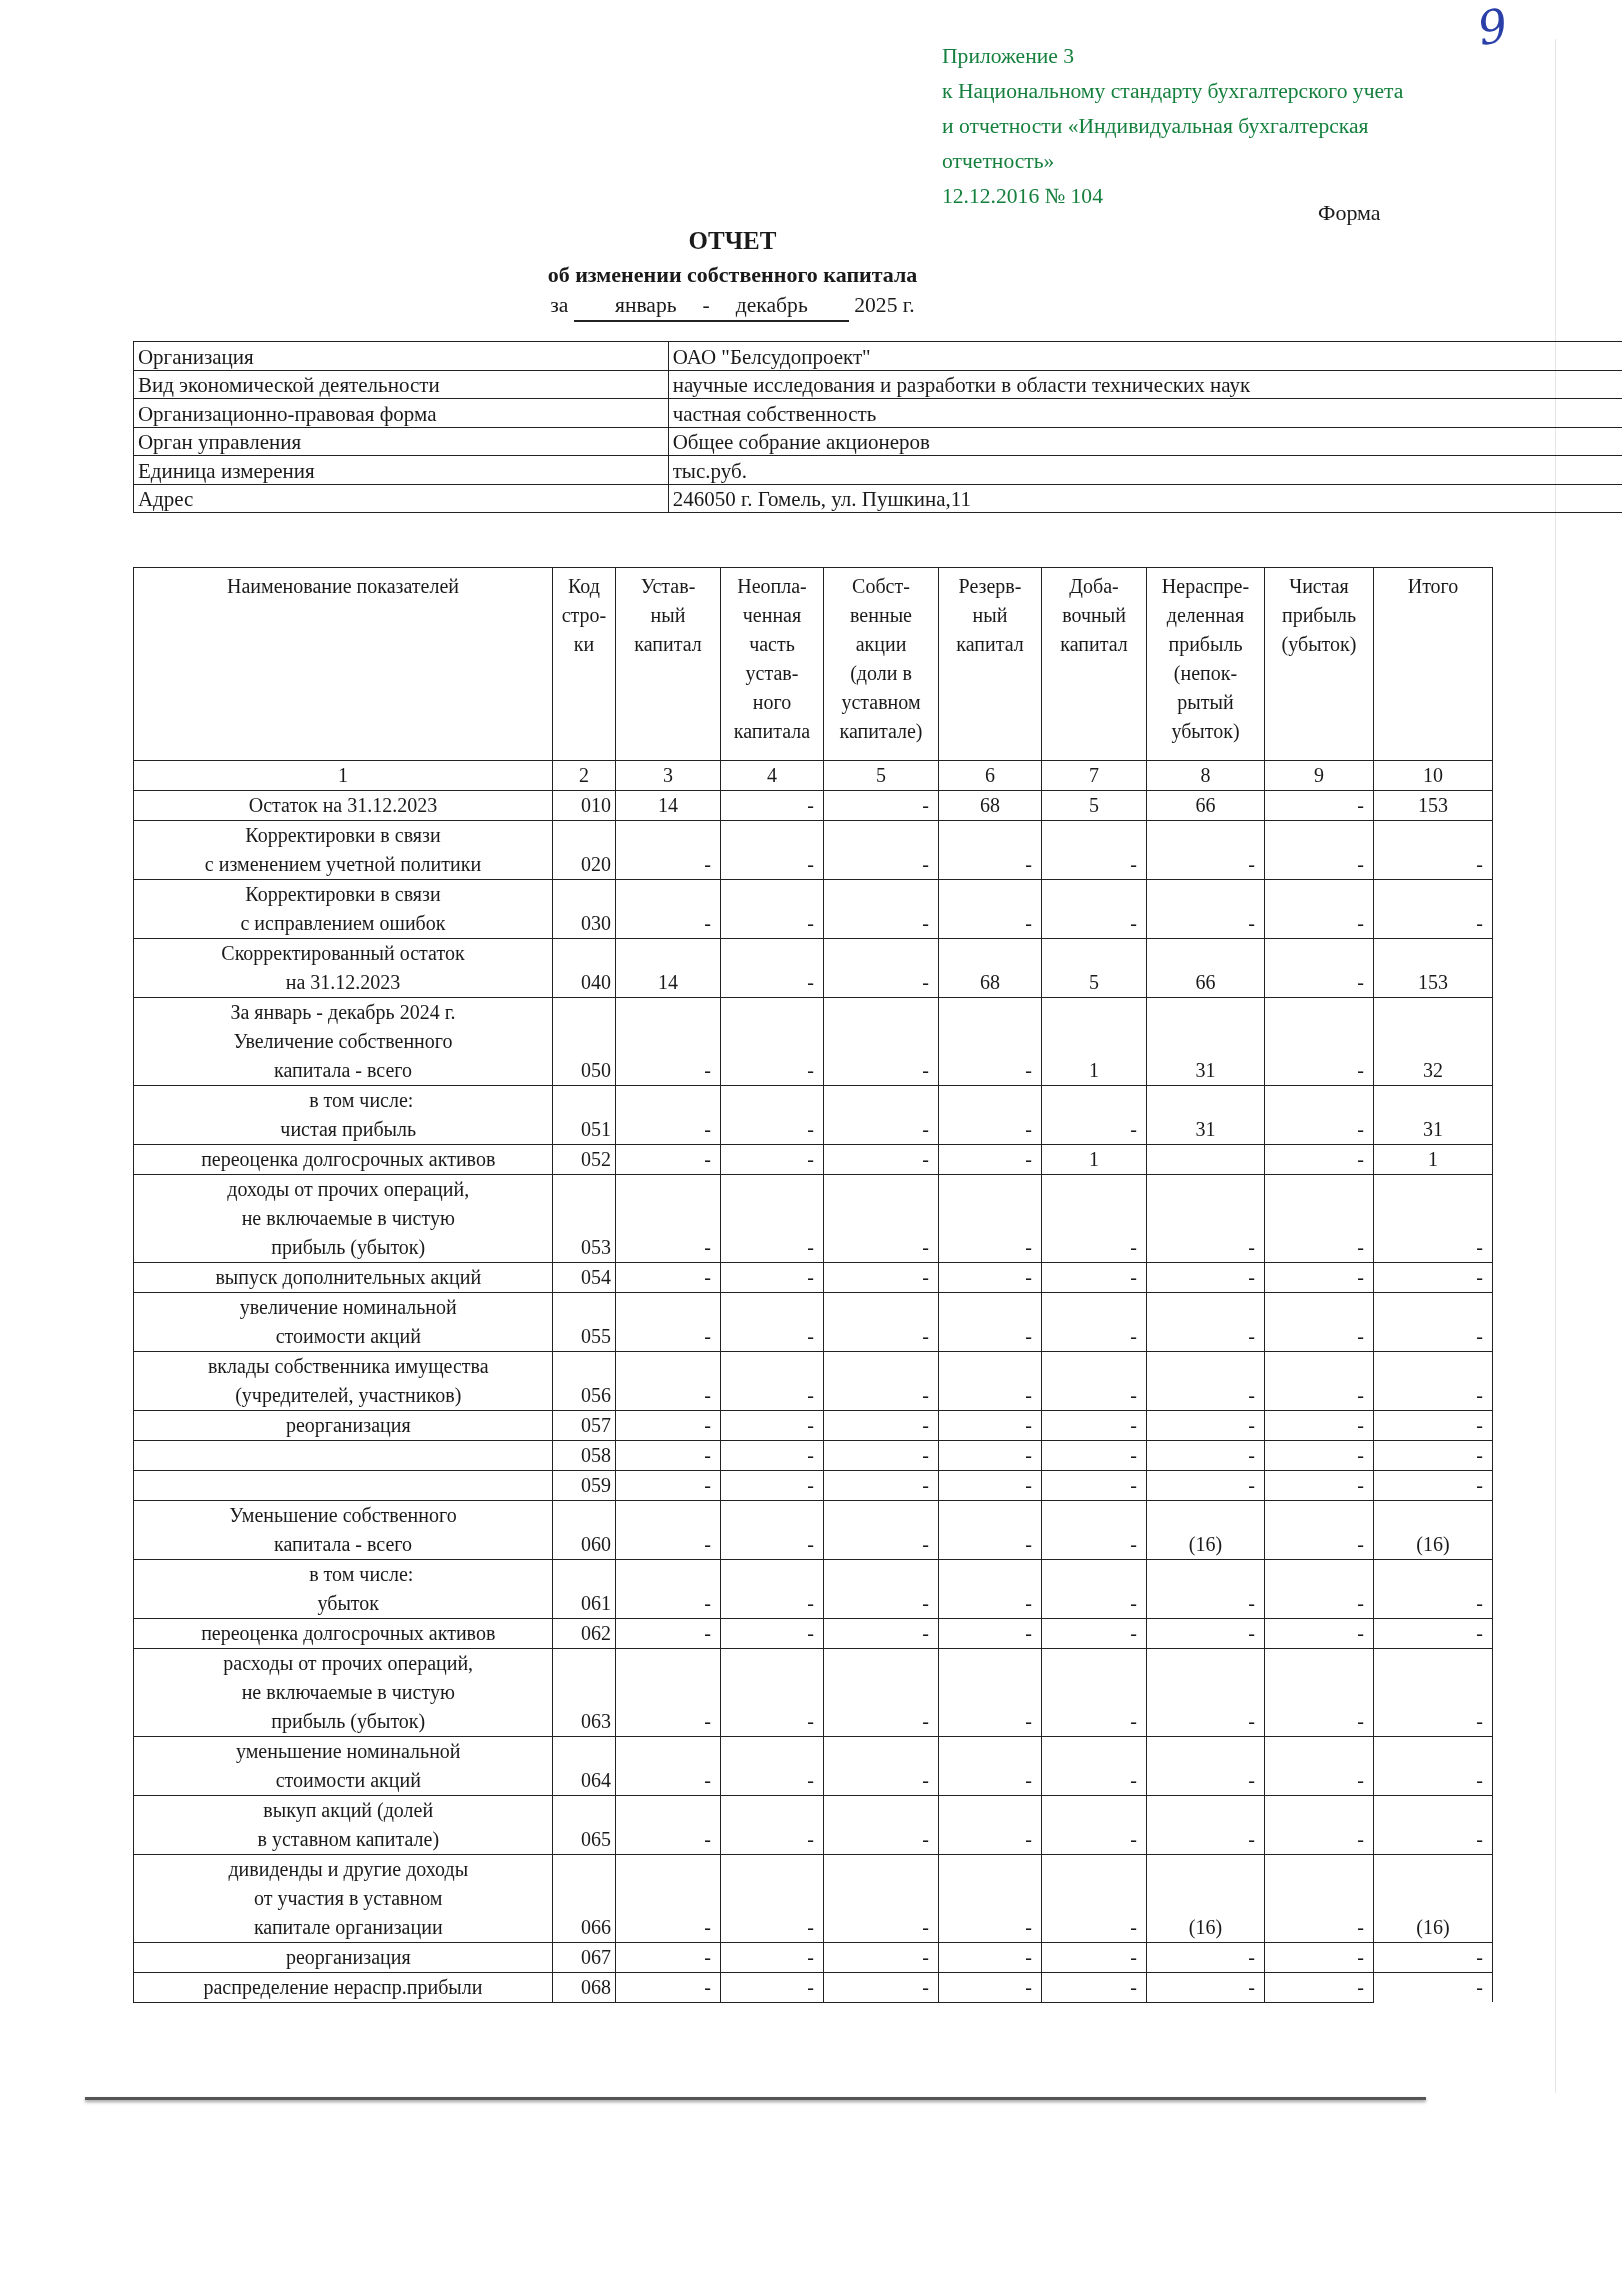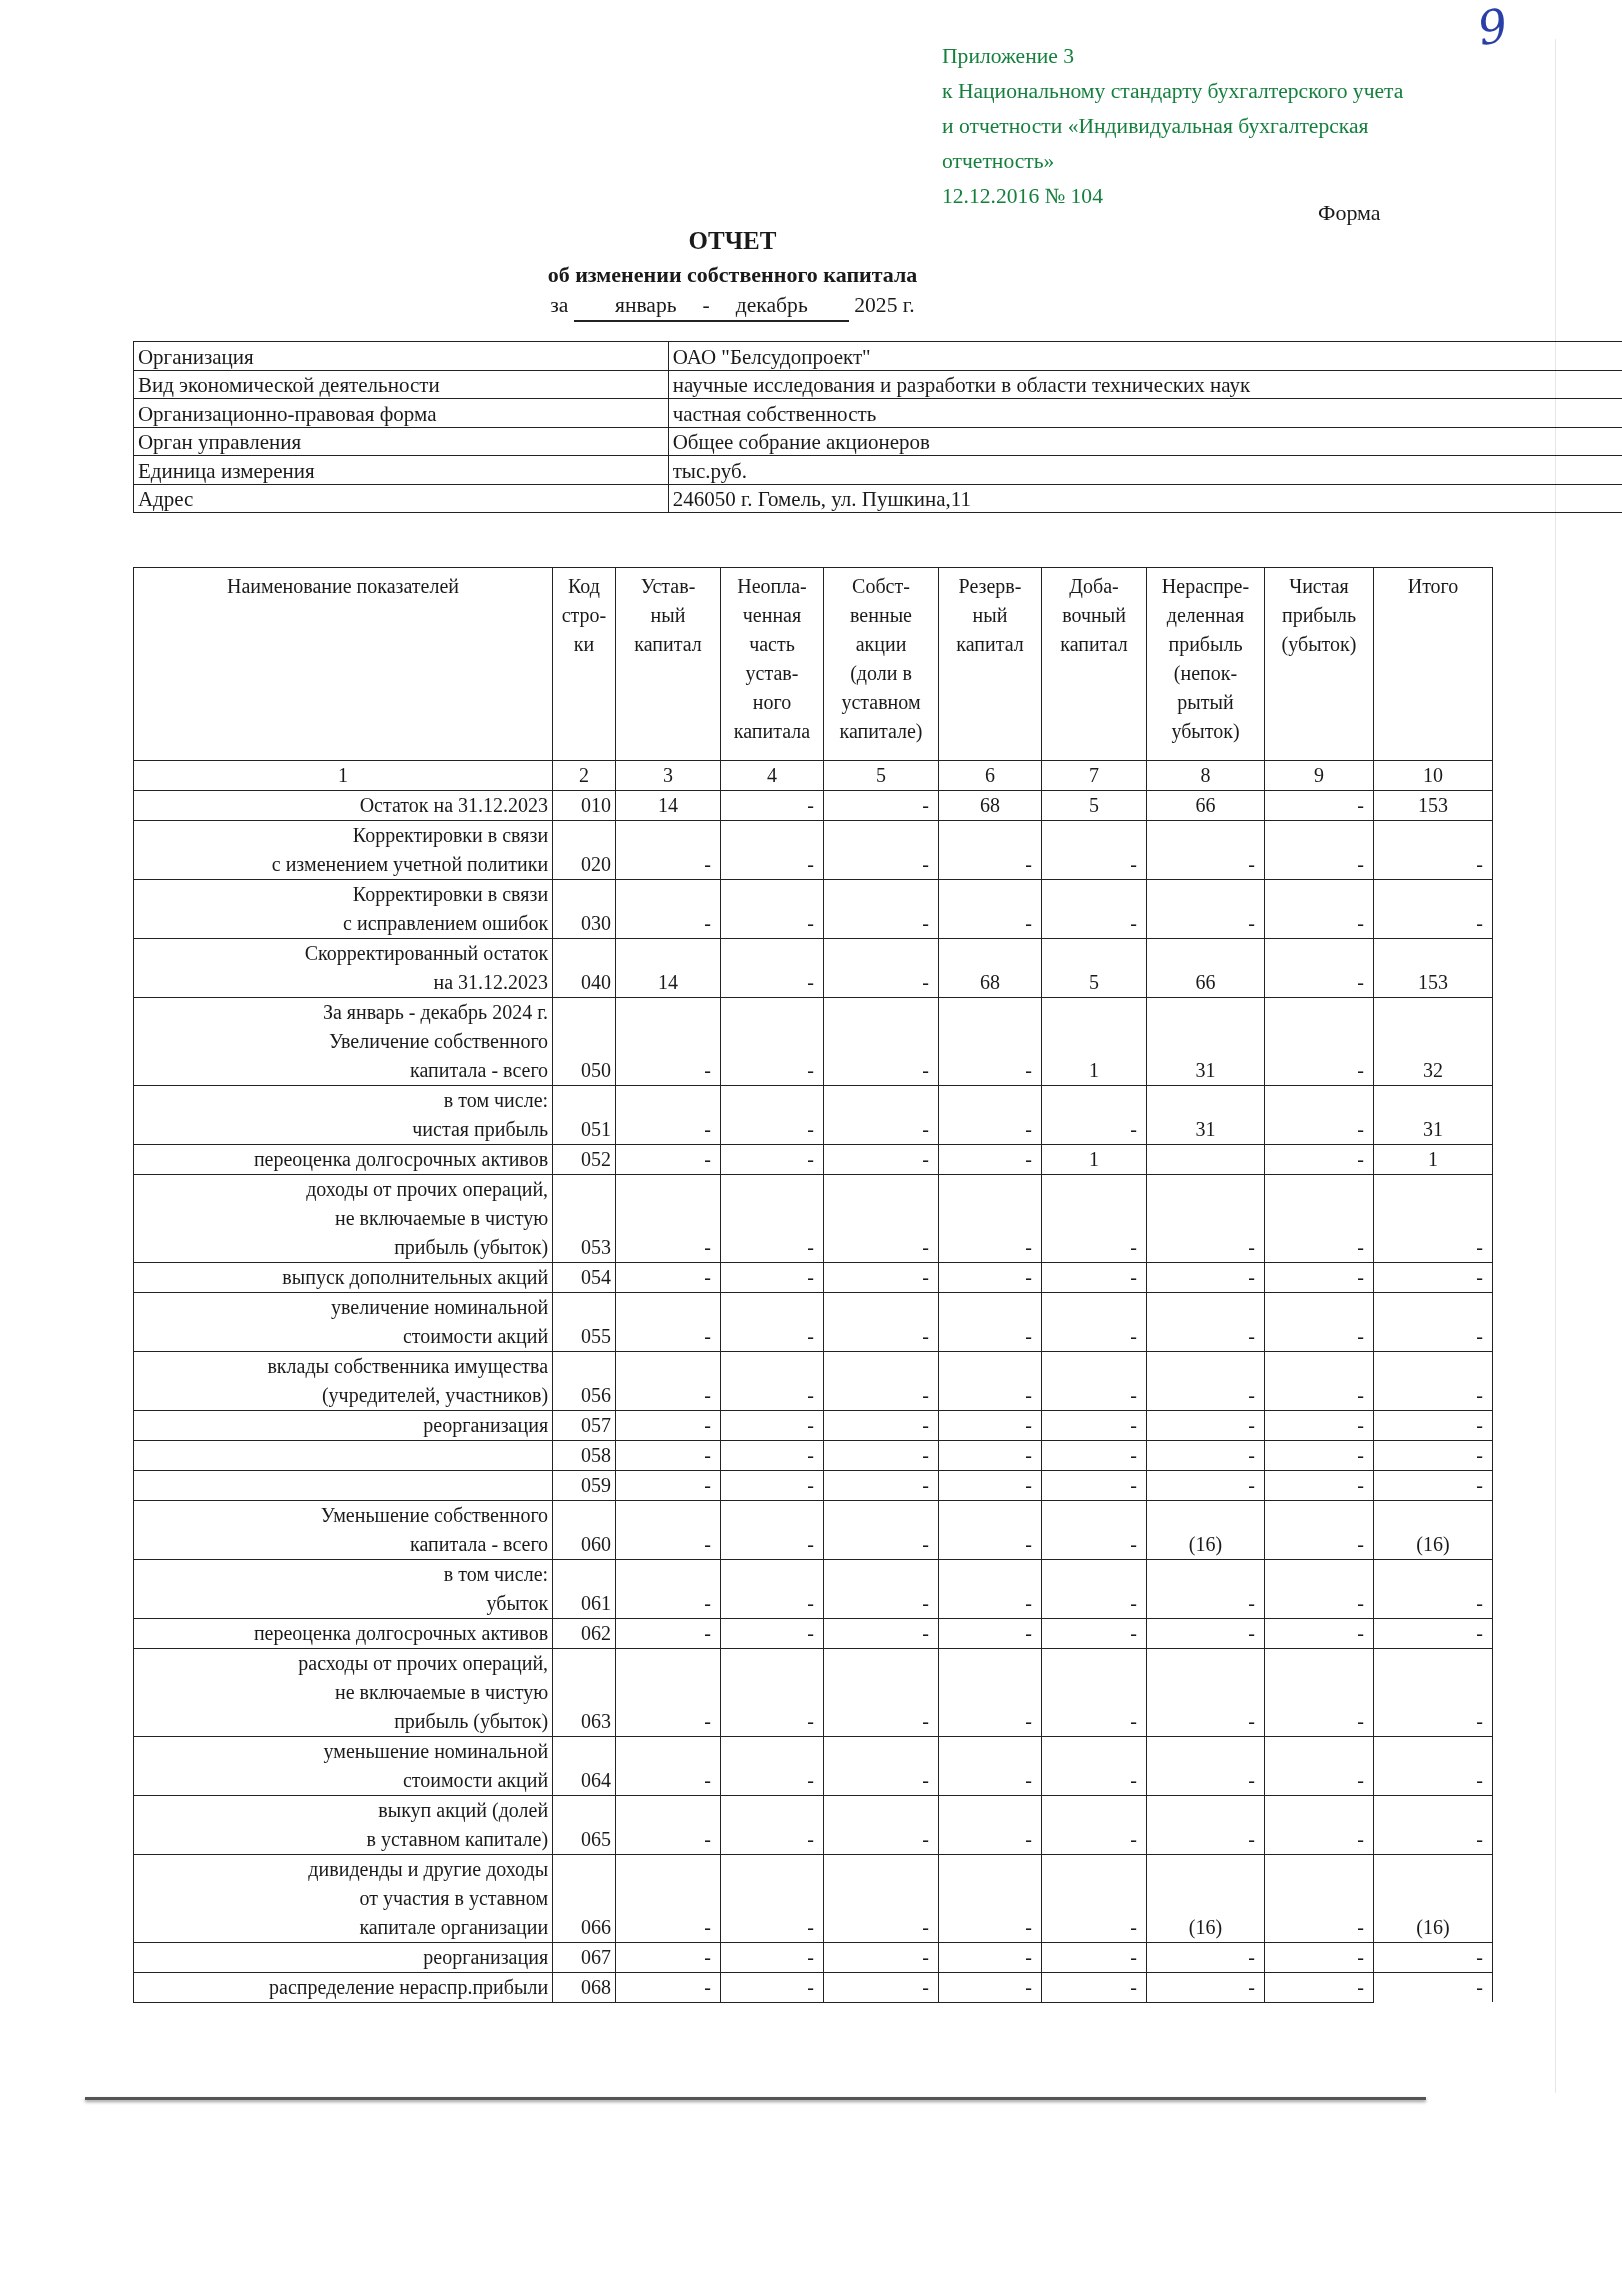--- a/index.html
+++ b/index.html
@@ -27,21 +27,21 @@
   table { border-collapse: collapse; position: absolute; }
   td, th { border: 1.6px solid #222; padding: 0 3.9px; font-weight: normal; }
 
   .info { left: 133px; top: 341px; width: 1558px; font-size: 21px; }
   .info td { height: 27.5px; line-height: 26px; vertical-align: bottom; }
   .info td.k { width: 526px; }
 
   .main { left: 133px; top: 567px; font-size: 20px; table-layout: fixed; }
   .main th { vertical-align: top; text-align: center; line-height: 29px; padding-top: 3.9px; }
   .main td { vertical-align: bottom; line-height: 29px; }
-  .main td.name { text-align: right; padding-left: 3.9px; }
+  .main td.name { text-align: center; padding-left: 3.9px; }
   .main td.indent { padding-left: 14.4px; }
   .main td.code { text-align: right; }
   .main td.v { text-align: center; }
   .main td.dash { text-align: right; padding-right: 9.2px; }
   .main tr.nums td { text-align: center; vertical-align: middle; height: 29px; }
 
   .page-edge { position: absolute; left: 85px; top: 2097px; width: 1341px; height: 2.6px; background: #555; box-shadow: 0 2px 3.3px #999; }
   .page-side { position: absolute; left: 1555px; top: 39px; width: 0.7px; height: 2054px; background: #e6e6e6; }
 </style>
 </head>

